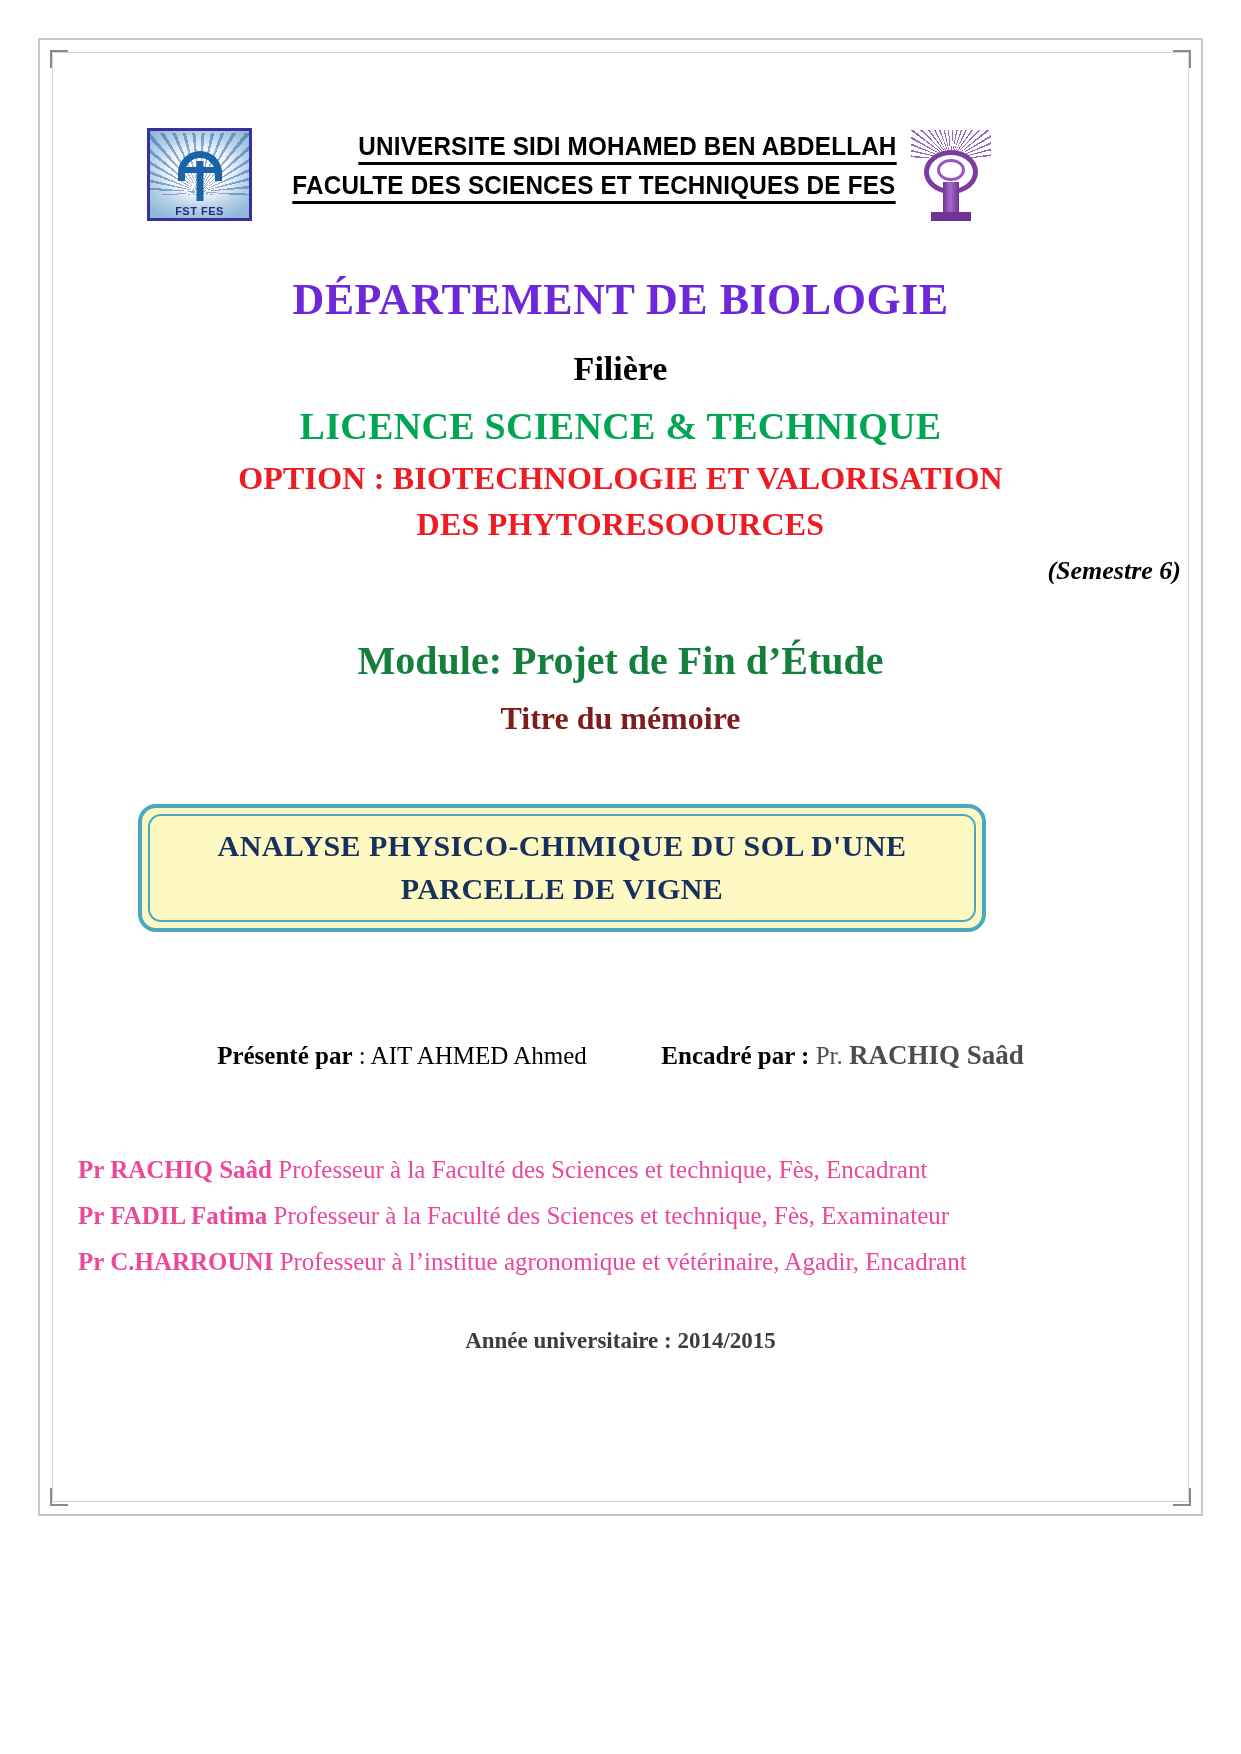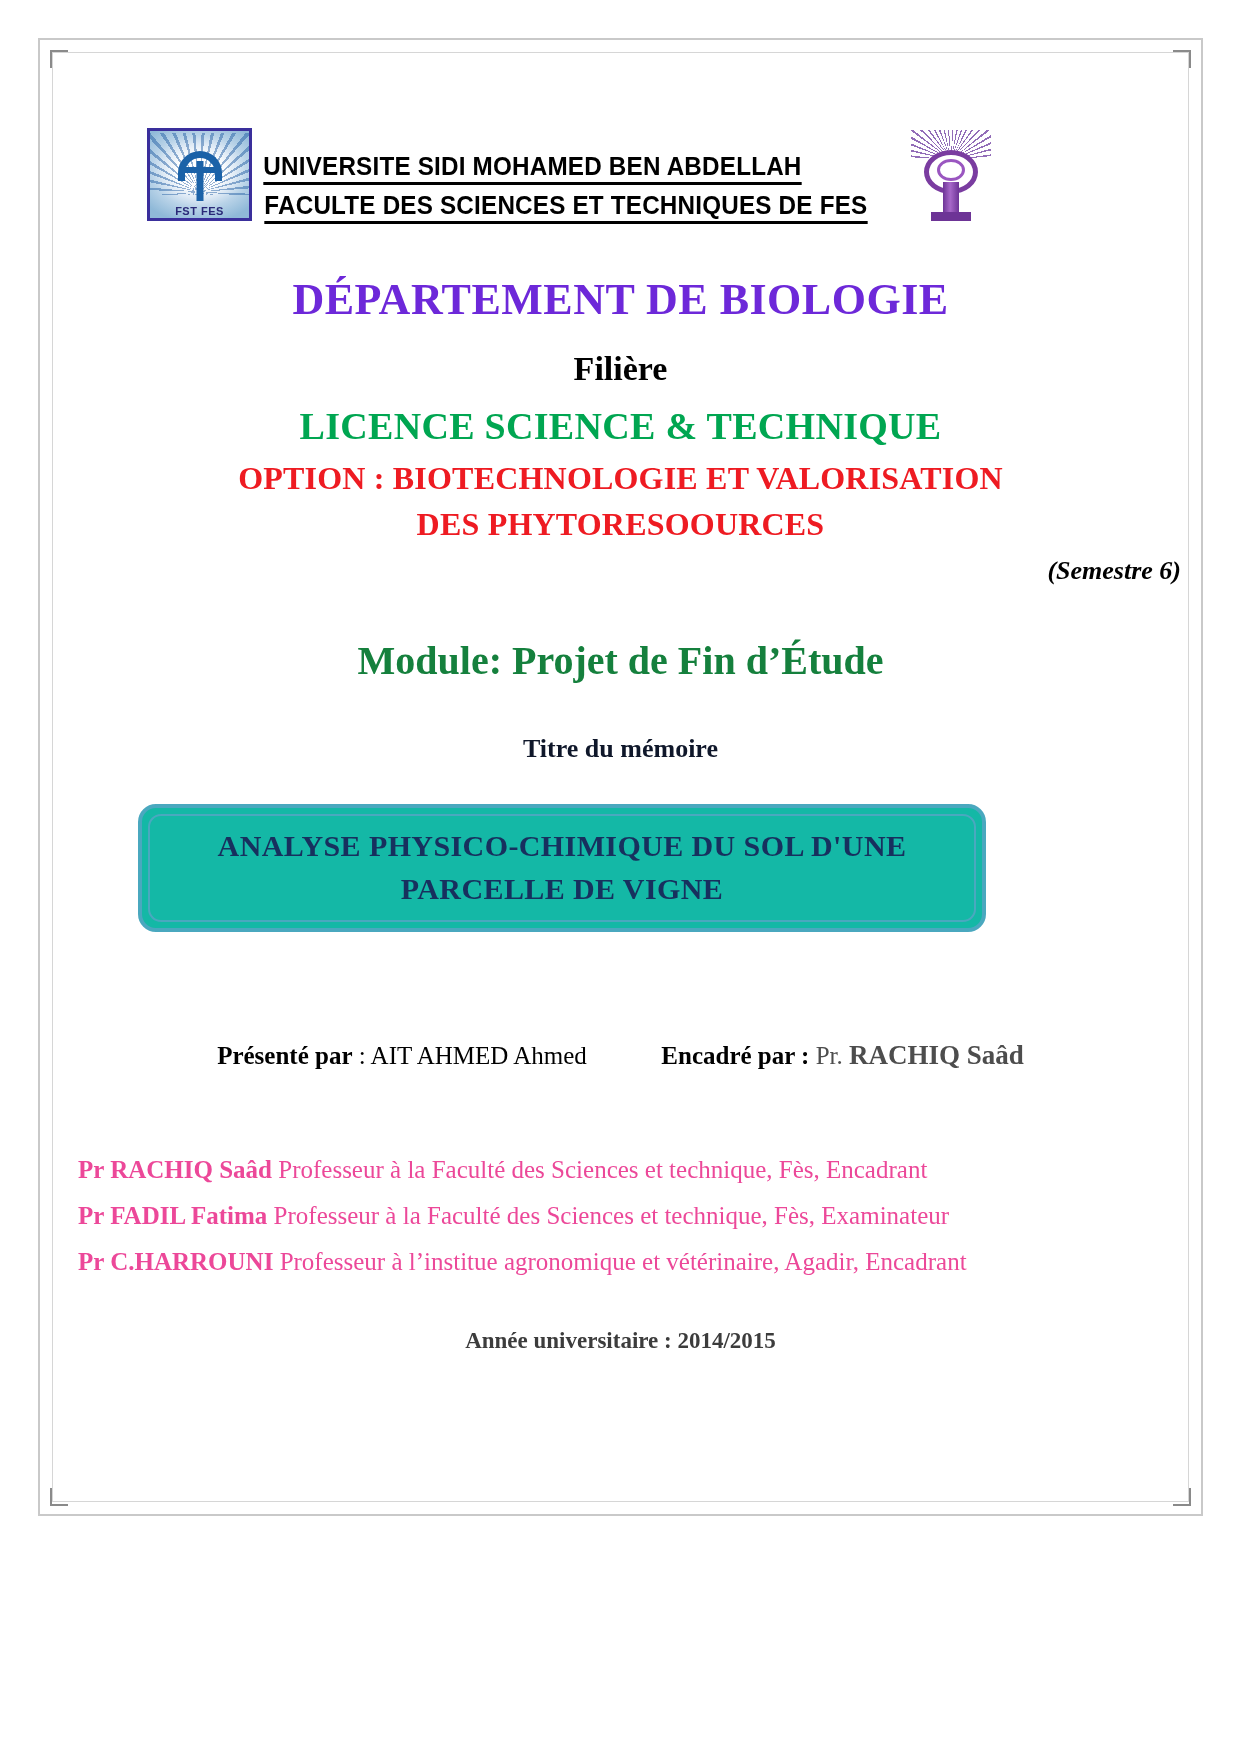--- a/index.html
+++ b/index.html
@@ -131,23 +131,23 @@
     text-align: center;
     font-family: "Liberation Sans", sans-serif;
     font-weight: bold;
     font-size: 11px;
     letter-spacing: 0.5px;
     color: #2a2a78;
   }
   #inst-lines {
     position: absolute;
     left: 195px;
-    top: 24px;
+    top: 4px;
     width: 650px;
-    text-align: left;
+    text-align: right;
   }
   .inst-line {
     font-family: "Liberation Sans", sans-serif;
     font-weight: bold;
     font-size: 25px;
     letter-spacing: 0.2px;
     color: #000000;
     border-bottom: 3px solid #000000;
     display: inline-block;
     padding-bottom: 1px;
@@ -257,37 +257,37 @@
     color: #000000;
     text-align: right;
   }
   #module-line {
     top: 581px;
     font-size: 40px;
     font-weight: bold;
     color: #15803d;
   }
   #titre-label {
-    top: 678px;
-    font-size: 26px;
-    font-weight: bold;
-    color: #0f172a;
+    top: 644px;
+    font-size: 32px;
+    font-weight: bold;
+    color: #7f1d1d;
   }
 
   
   #title-box {
     position: absolute;
     left: 78px;
     top: 748px;
     width: 848px;
     height: 128px;
     box-sizing: border-box;
     border: 4px solid #4aa8bf;
     border-radius: 18px;
-    background: #14b8a6;
+    background: #fef9c3;
   }
   #title-box-inner {
     position: absolute;
     left: 6px;
     top: 6px;
     right: 6px;
     bottom: 6px;
     box-sizing: border-box;
     border: 2px solid #4aa8bf;
     border-radius: 13px;

